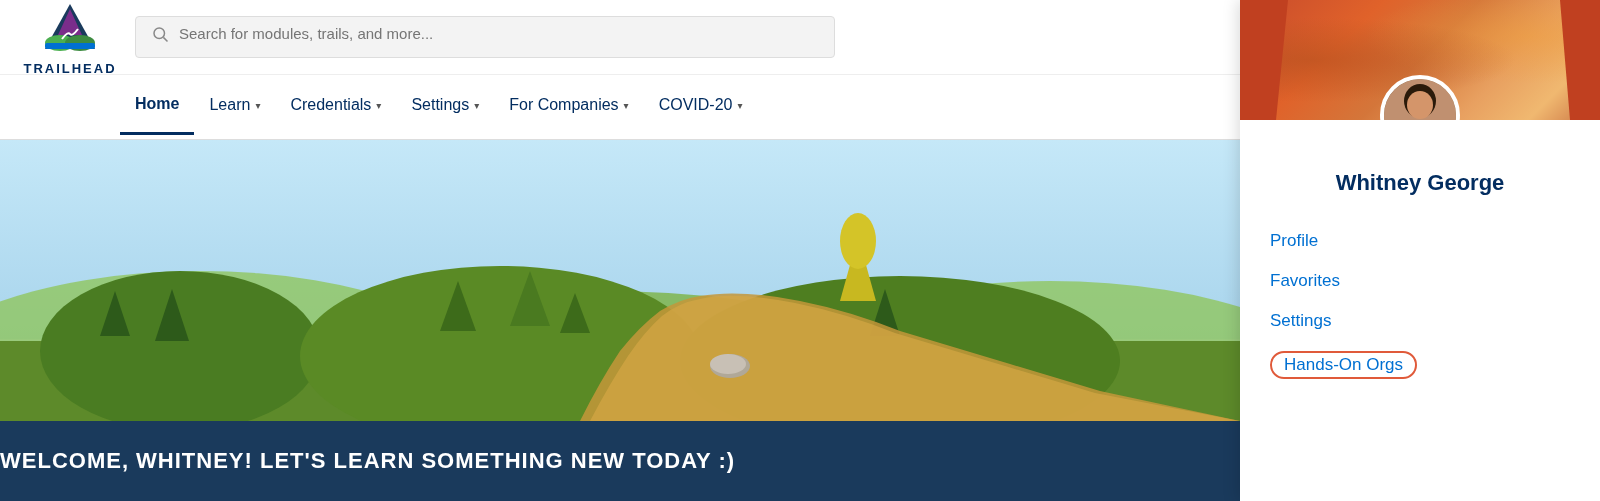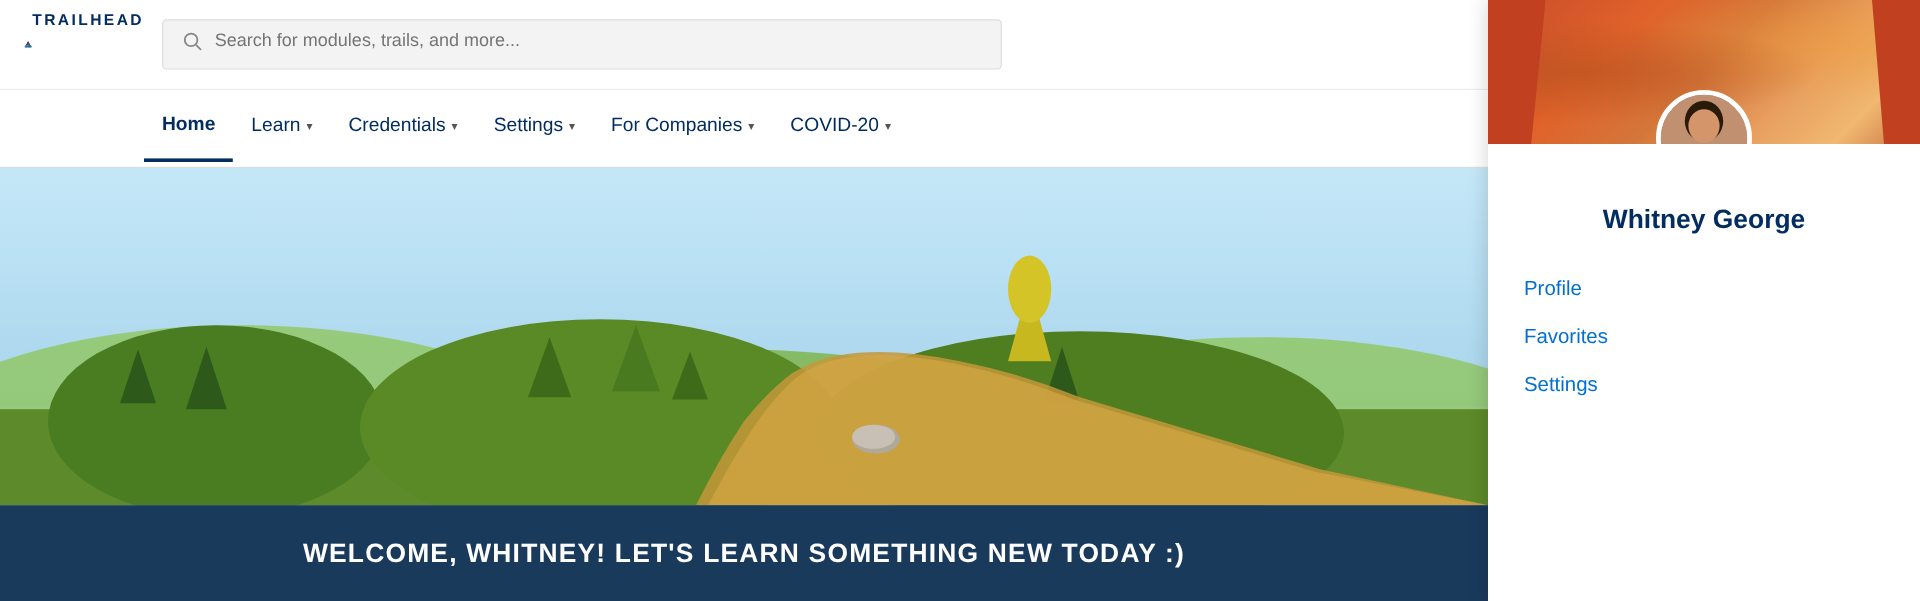--- a/index.html
+++ b/index.html
@@ -19,21 +19,22 @@
     .header-top {
       display: flex;
       align-items: center;
       width: 100%;
       height: 75px;
       padding: 0 20px;
       border-bottom: 1px solid #eee;
     }
     .logo-area {
       display: flex;
-      flex-direction: row;
+      flex-direction: column;
+      align-items: center;
       width: 100px;
       margin-right: 15px;
       flex-shrink: 0;
     }
     .logo-icon {
       width: 60px;
       height: 60px;
     }
     .logo-text {
       font-size: 13px;
@@ -177,21 +178,21 @@
     }
     .welcome-banner-full {
       position: absolute;
       bottom: 0;
       left: 0;
       right: 360px;
       height: 80px;
       background: #1a3a5c;
       display: flex;
       align-items: center;
-      justify-content: center;
+      justify-content: flex-start;
     }
     .welcome-text {
       font-size: 22px;
       font-weight: 900;
       color: #fff;
       letter-spacing: 1px;
       text-transform: uppercase;
     }
 
     
@@ -452,15 +453,18 @@
       </svg>
     </div>
   </div>
 
   <div class="panel-body">
     <div class="panel-user-name">Whitney George</div>
 
     <a class="panel-menu-item" href="#">Profile</a>
     <a class="panel-menu-item" href="#">Favorites</a>
     <a class="panel-menu-item" href="#">Settings</a>
+    <a class="panel-menu-item highlighted" href="#">
+      <span class="highlighted-circle">Hands-On Orgs</span>
+    </a>
     <div style="height: 15px;"></div>
   </div>
 </div>
 
 </body></html>

